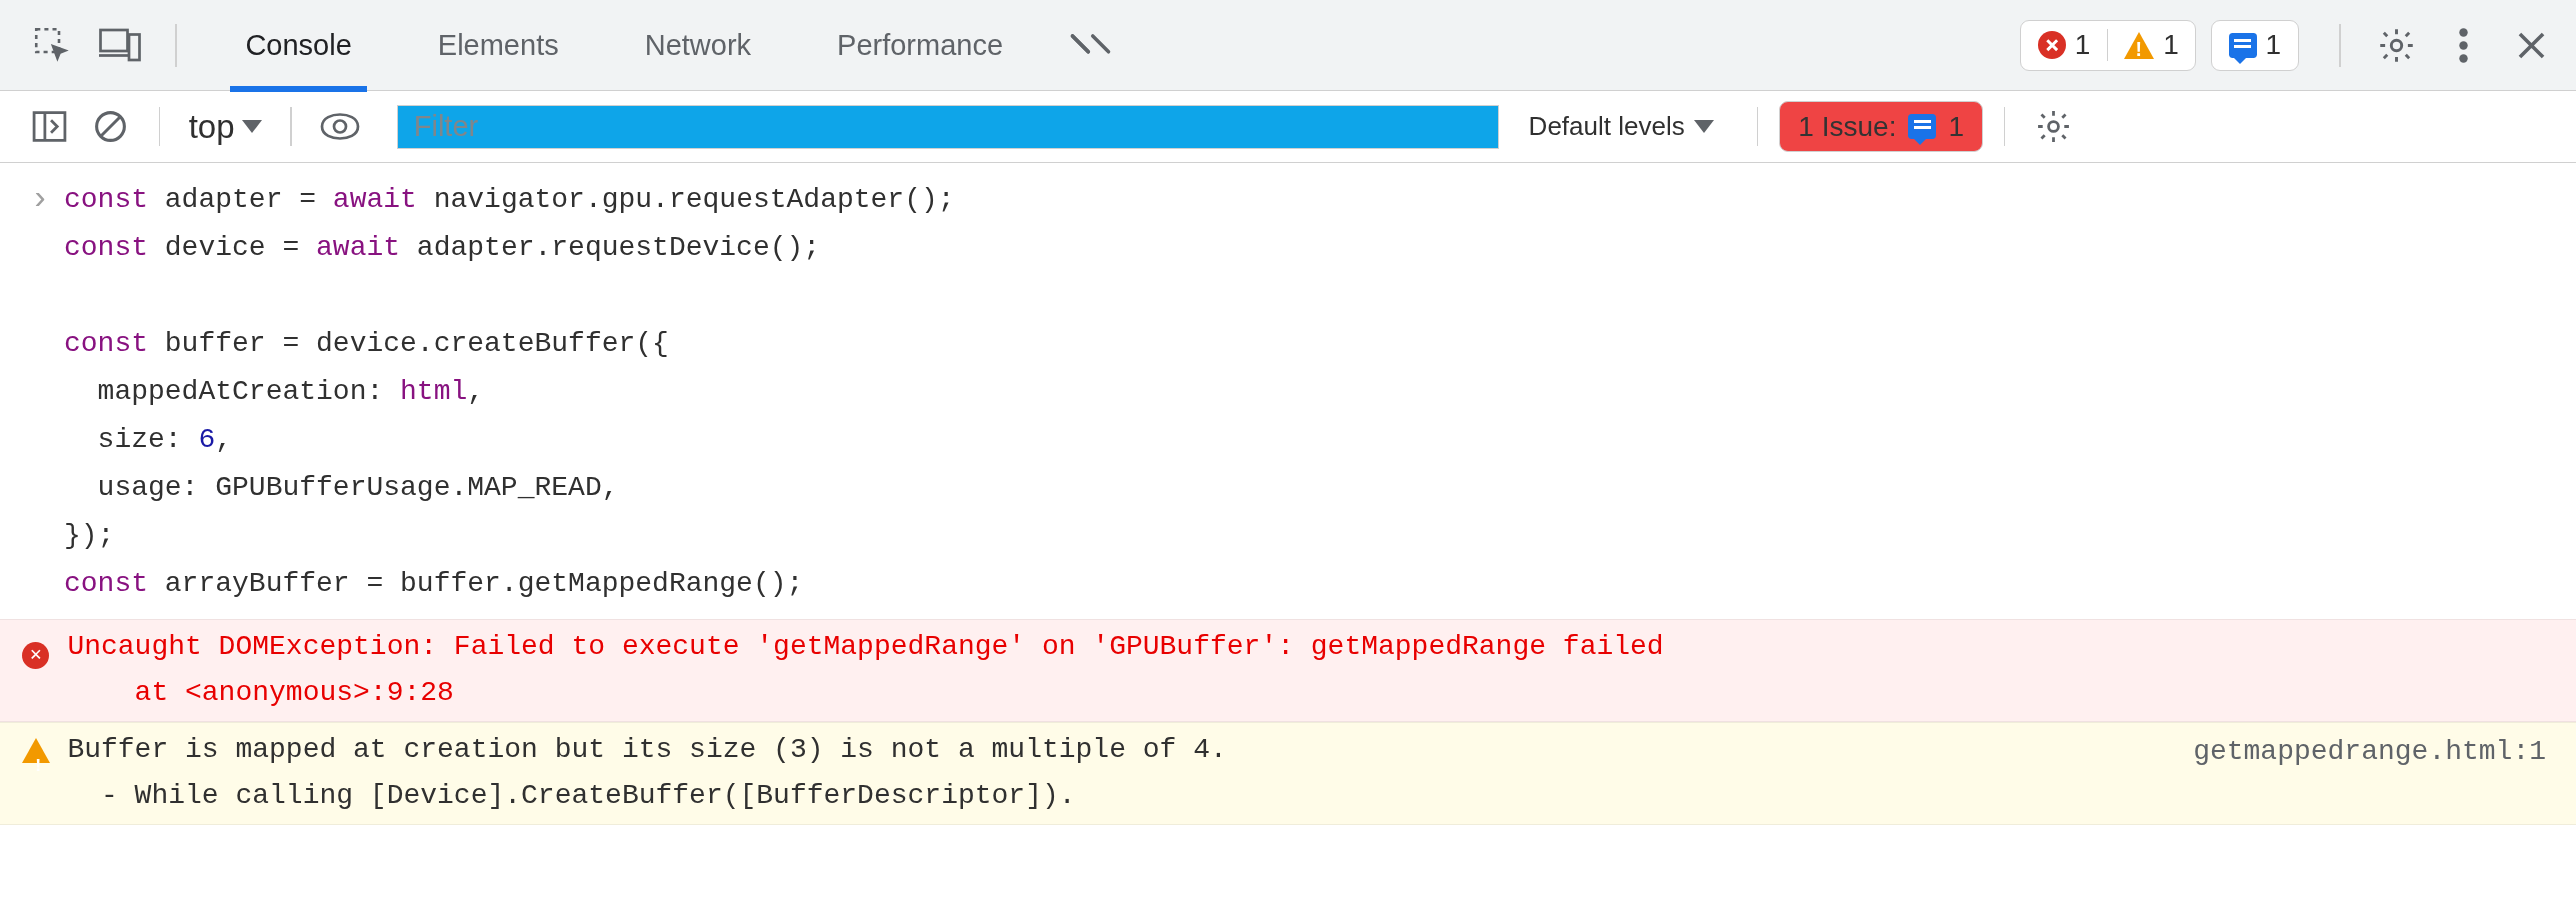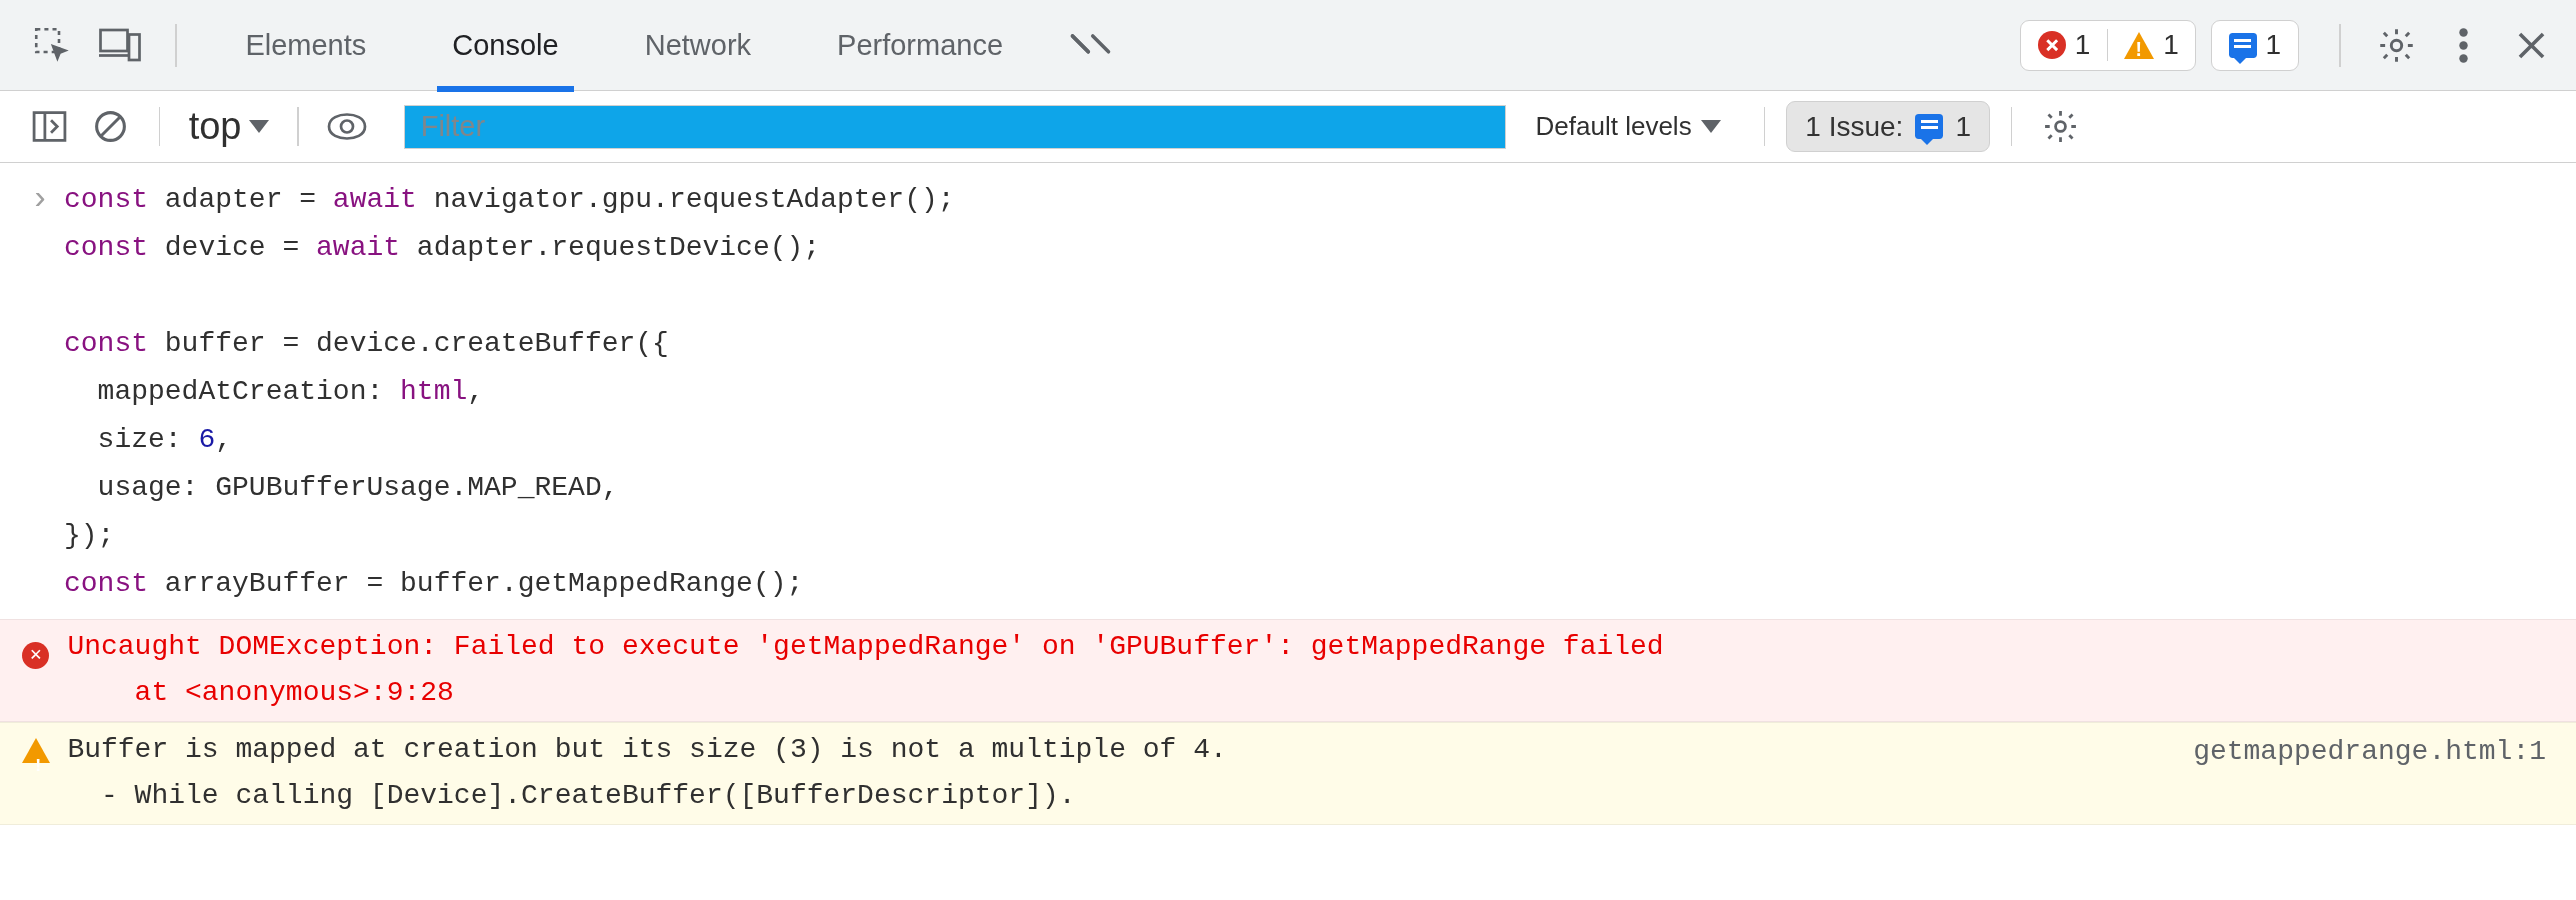--- a/index.html
+++ b/index.html
@@ -71,31 +71,31 @@
   .toolbar {
     height: 72px;
     display: flex; align-items: center;
     border-bottom: 1.5px solid var(--border);
     padding: 0 15px 0 22.4px;
     background: #ffffff;
     gap: 7.5px;
   }
   .toolbar .icon-btn { width: 54px; height: 54px; display: flex; align-items: center; justify-content: center; color: #5f6368; }
   .toolbar .divider { width: 1.5px; height: 39px; background: var(--border); margin: 0 13.4px; }
-  .ctx-select { display: flex; align-items: center; font-size: 38px; color: #303030; gap: 7.5px; padding: 0 7.5px;}
+  .ctx-select { display: flex; align-items: center; font-size: 33px; color: #303030; gap: 7.5px; padding: 0 7.5px;}
   .filter-input {
     flex: 0 0 1102px; height: 44px; border: 1.5px solid var(--border);
     font-size: 29px; padding: 0 16px; color: #303030; background: #0ea5e9;
     margin: 0 22.4px;
   }
   .filter-input::placeholder { color: #80868b; }
   .levels { font-size: 26px; color: #303030; display: flex; align-items: center; gap: 9px; margin-right: 22.4px;}
   .issue-box {
     display: flex; align-items: center; gap: 12px;
-    border: 1.5px solid var(--border); border-radius: 9px; background: #e5e5e5;
+    border: 1.5px solid var(--border); border-radius: 9px; background: #ef4444;
     height: 51px; padding: 0 18px; font-size: 28px;
   }
 
   
   .console-body { font-family: var(--code-font); font-size: 28px; line-height: 48px; }
   .code-block {
     display: flex; padding: 13.4px 30px 10.4px 30px;
   }
   .prompt { color: #a0a0a0; width: 34px; flex: none; font-size: 33px; line-height: 42px; padding-top: 3px;}
   .code { white-space: pre; color: #303030; }
@@ -138,25 +138,25 @@
   </div>
   <div class="icon-btn">
     <svg width="42" height="34" viewBox="0 0 28 22" fill="none" stroke="#5f6368" stroke-width="1.8">
       <rect x="1" y="1" width="18" height="14"></rect>
       <line x1="0" y1="18" x2="20" y2="18"></line>
       <rect x="20" y="4" width="7" height="17"></rect>
     </svg>
   </div>
   <div class="divider"></div>
   <div class="tabs">
+    <div class="tab active">
+        <span>Console</span>
+      </div>
     <div class="tab">
         <span>Elements</span>
-      </div>
-    <div class="tab active">
-        <span>Console</span>
       </div>
     <div class="tab">
         <span>Network</span>
       </div>
     <div class="tab">
         <span>Performance</span>
       </div>
     <div class="tab more">
       <svg width="45" height="30" viewBox="0 0 40 24" fill="none" stroke="#5f6368" stroke-width="3.2" stroke-linecap="round">
         <path d="M4 4 L18 18 M22 4 L36 18"></path>

